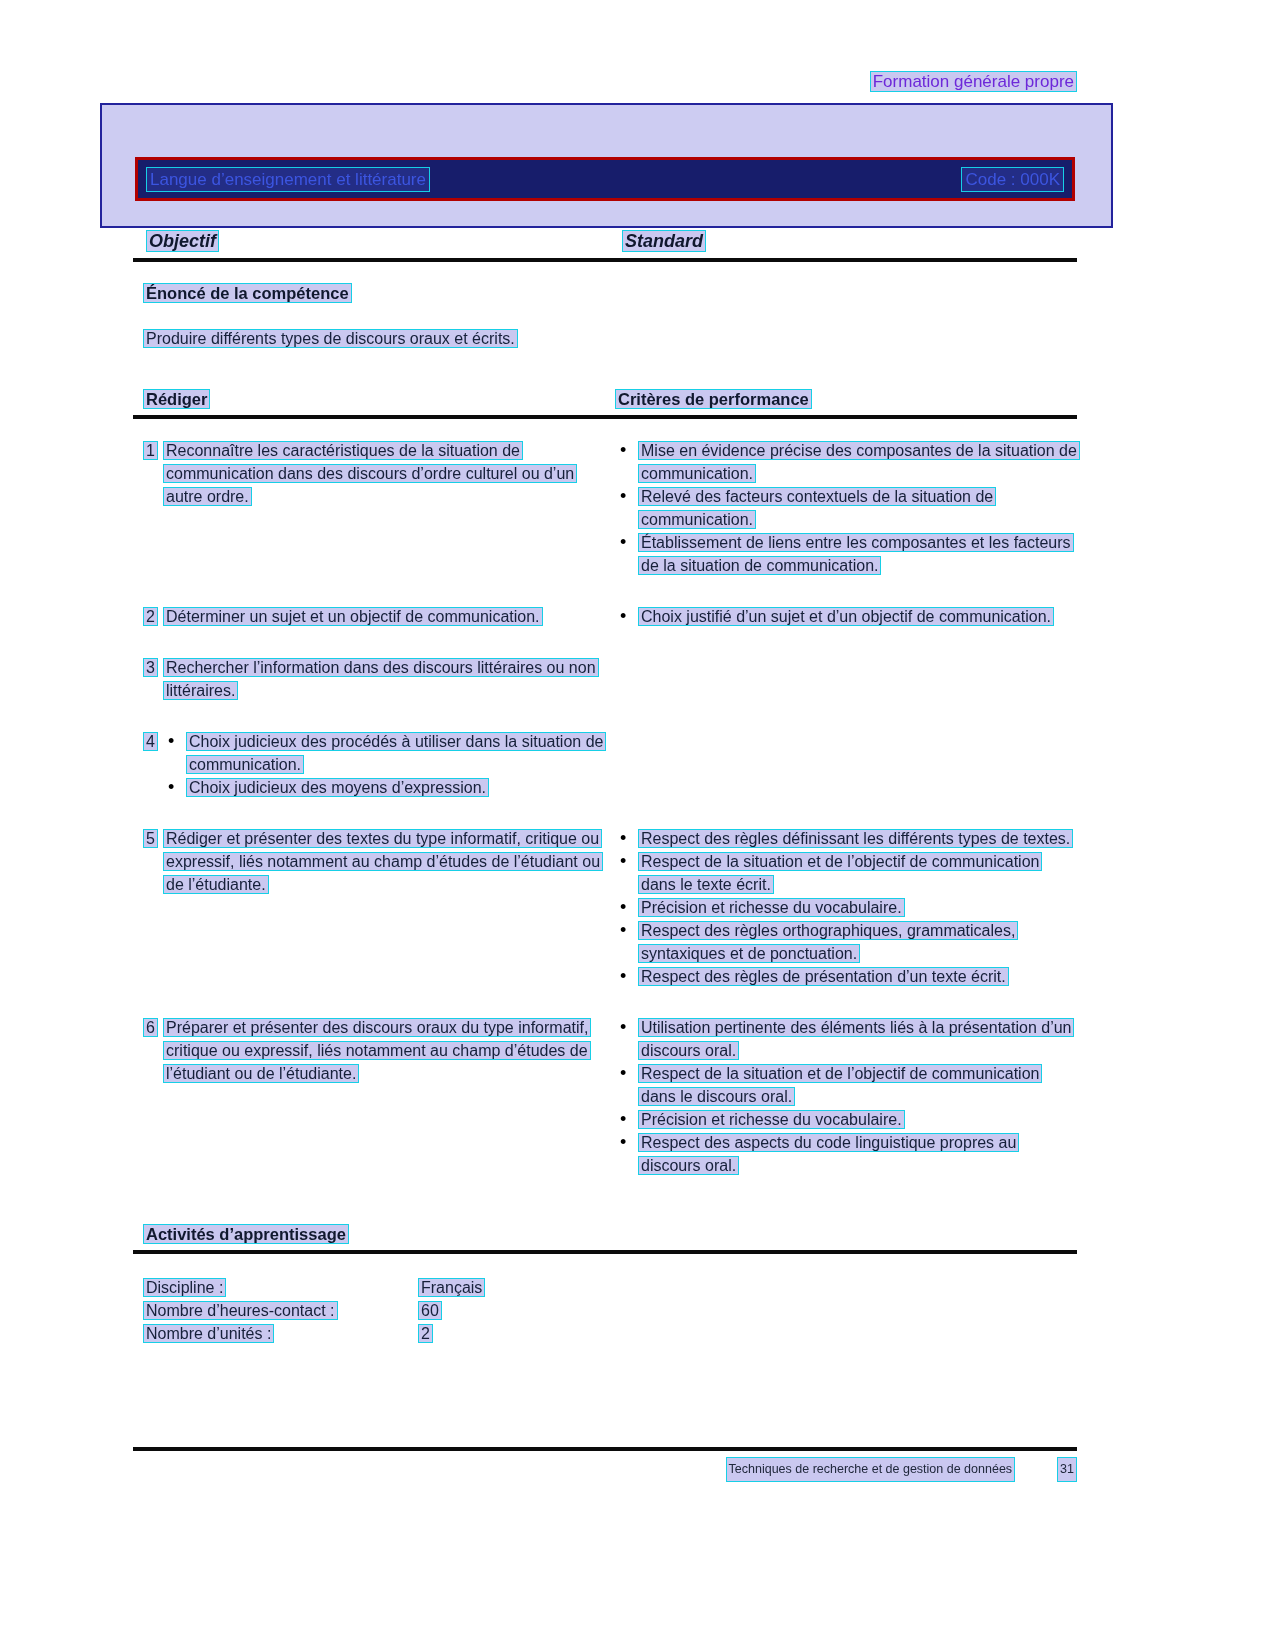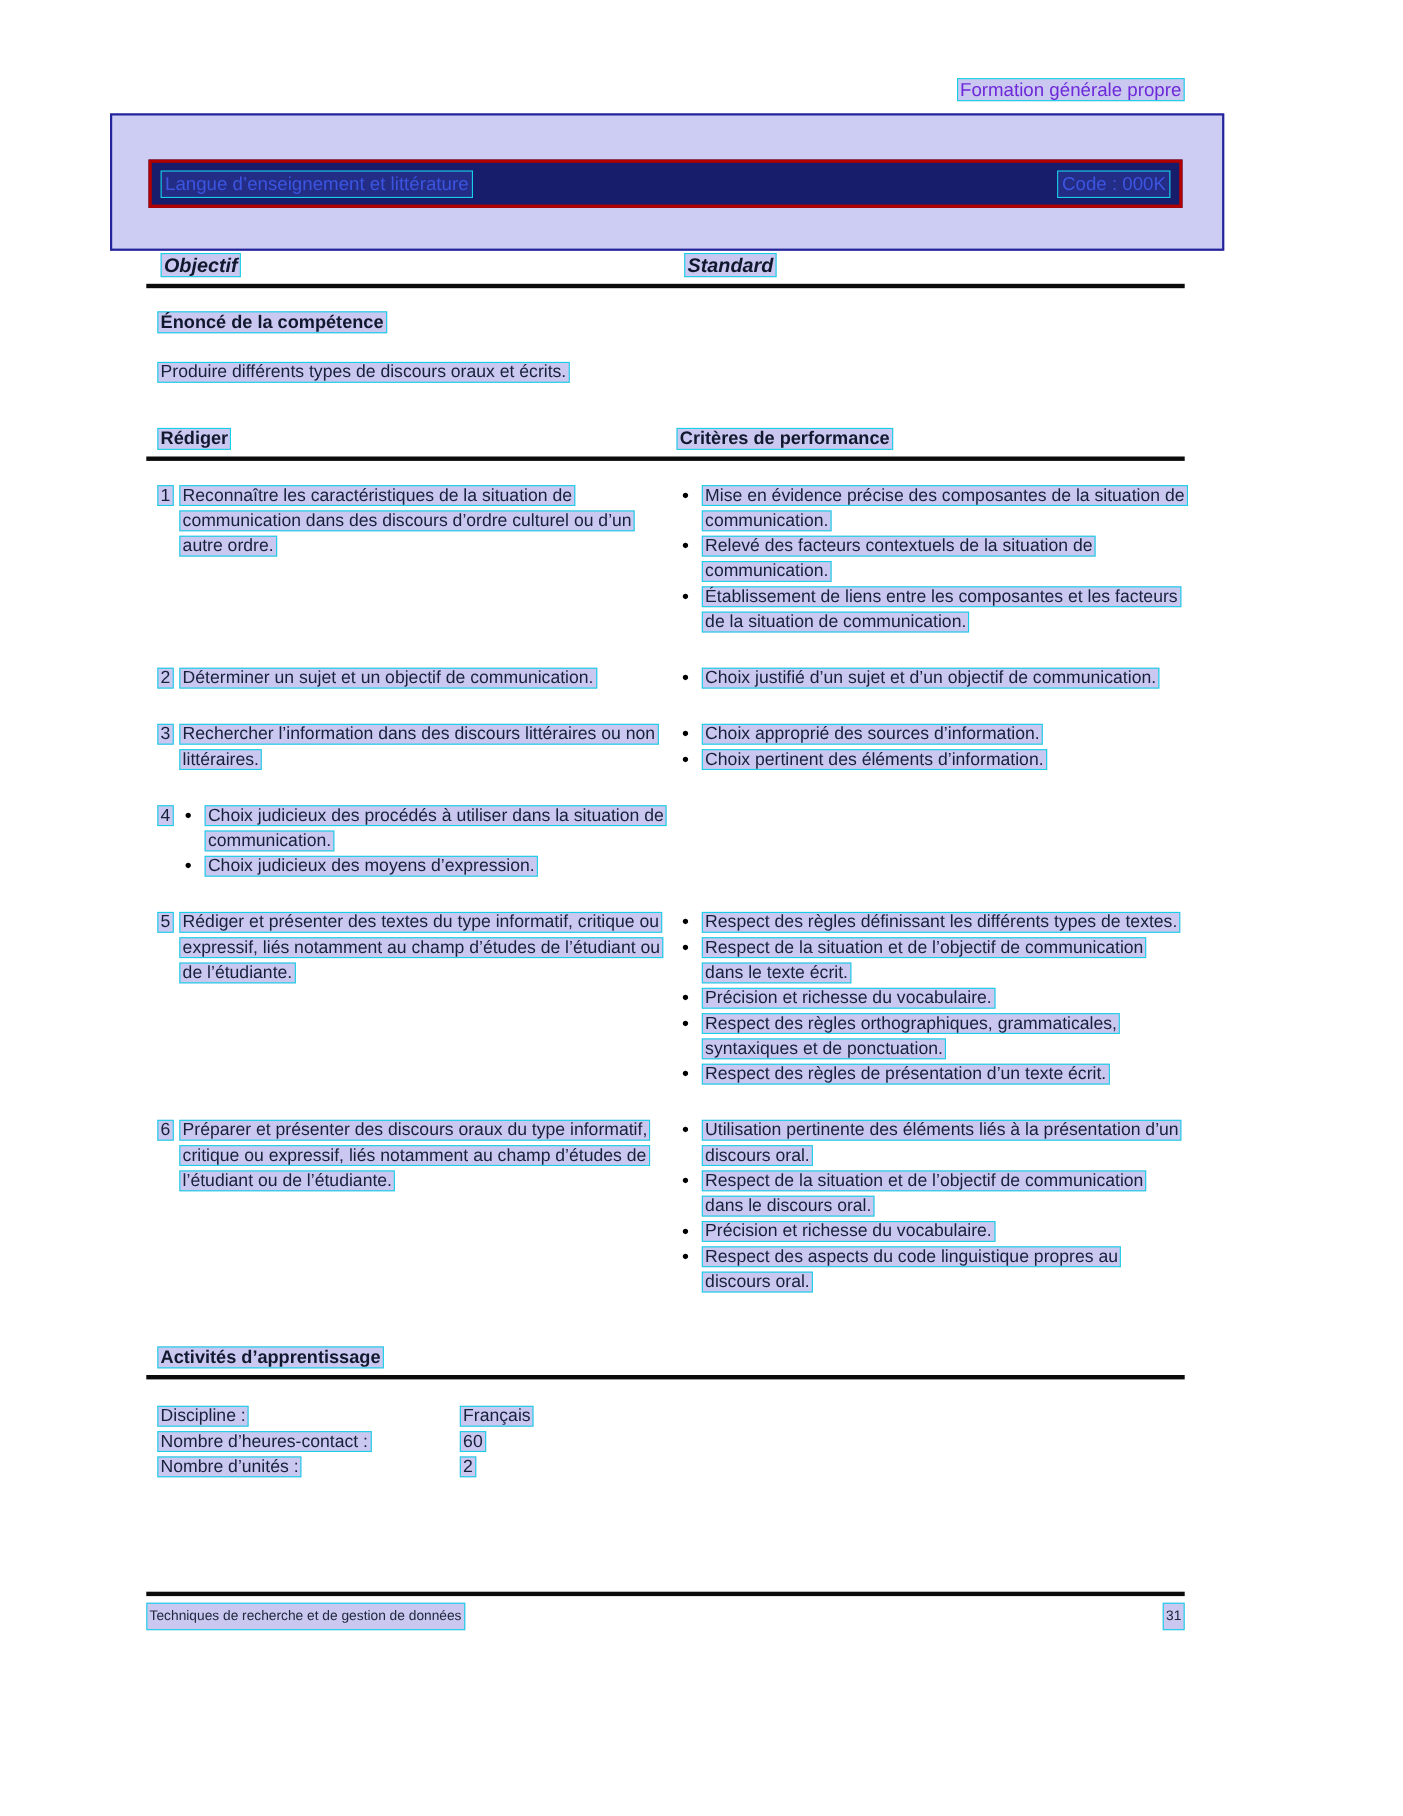--- a/index.html
+++ b/index.html
@@ -33,21 +33,21 @@
   .top-label { text-align:right; font-size:17px; color:#6d28d9; }
 
   .course-box {
     position:relative;
     margin:10px 0 0 -33px;
     width:1013px; height:125px;
     background:#cdccf2;
     border:2px solid #23239c;
   }
   .course-bar {
-    position:absolute; left:33px; right:36px; top:40px; height:44px;
+    position:absolute; left:33px; right:36px; top:52px; height:44px;
     background:#171d6b;
     border:3px solid #b20000;
     display:flex; align-items:center; justify-content:space-between;
     padding:0 8px;
     color:#3c55e0; font-size:17px;
   }
 
   .col-heads { position:relative; margin-top:2px; height:24px;
     font-size:18px; font-weight:bold; font-style:italic; color:#10182e; }
   .col-heads .objectif { position:absolute; left:13px; }
@@ -77,21 +77,21 @@
     color:#000; font-size:18px;
   }
 
   .activities-heading { margin-top:46px; }
   .rule.under-activities { margin-top:4px; }
 
   .info { margin-top:22px; padding-left:10px; }
   .info-row { display:grid; grid-template-columns:275px 1fr; }
 
   .bottom-rule { margin-top:102px; }
-  .footer { margin-top:6px; display:flex; justify-content:space-between; align-items:baseline;
+  .footer { margin-top:6px; display:flex; justify-content:flex-end; align-items:baseline;
     gap:42px; font-size:12.5px; color:#20283c; }
 </style>
 </head>
 <body>
 
 <div class="page">
 
   <div class="top-label">
     <span class="hl">Formation générale propre</span>
   </div>
@@ -138,24 +138,20 @@
       <span class="num"><span class="hl">2</span></span>
       <span class="element"><span class="hl">Déterminer un sujet et un objectif de communication.</span></span>
       <ul class="criteria">
         <li><span class="hl">Choix justifié d’un sujet et d’un objectif de communication.</span></li>
       </ul>
     </div>
 
     <div class="row">
       <span class="num"><span class="hl">3</span></span>
       <span class="element"><span class="hl">Rechercher l’information dans des discours littéraires ou non littéraires.</span></span>
-      <ul class="criteria">
-        <li><span class="hl">Choix approprié des sources d’information.</span></li>
-        <li><span class="hl">Choix pertinent des éléments d’information.</span></li>
-      </ul>
     </div>
 
     <div class="row">
       <span class="num"><span class="hl">4</span></span>
       <ul class="criteria">
         <li><span class="hl">Choix judicieux des procédés à utiliser dans la situation de communication.</span></li>
         <li><span class="hl">Choix judicieux des moyens d’expression.</span></li>
       </ul>
     </div>
 

